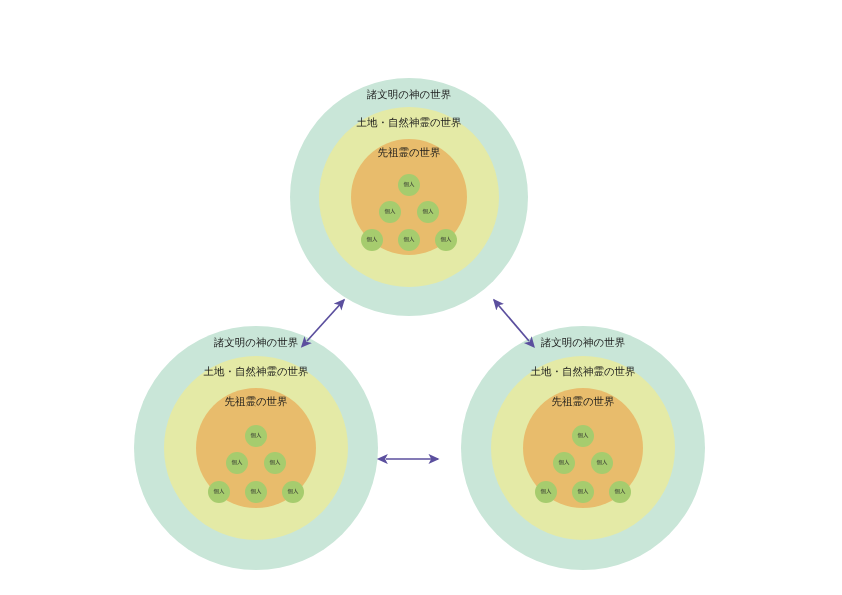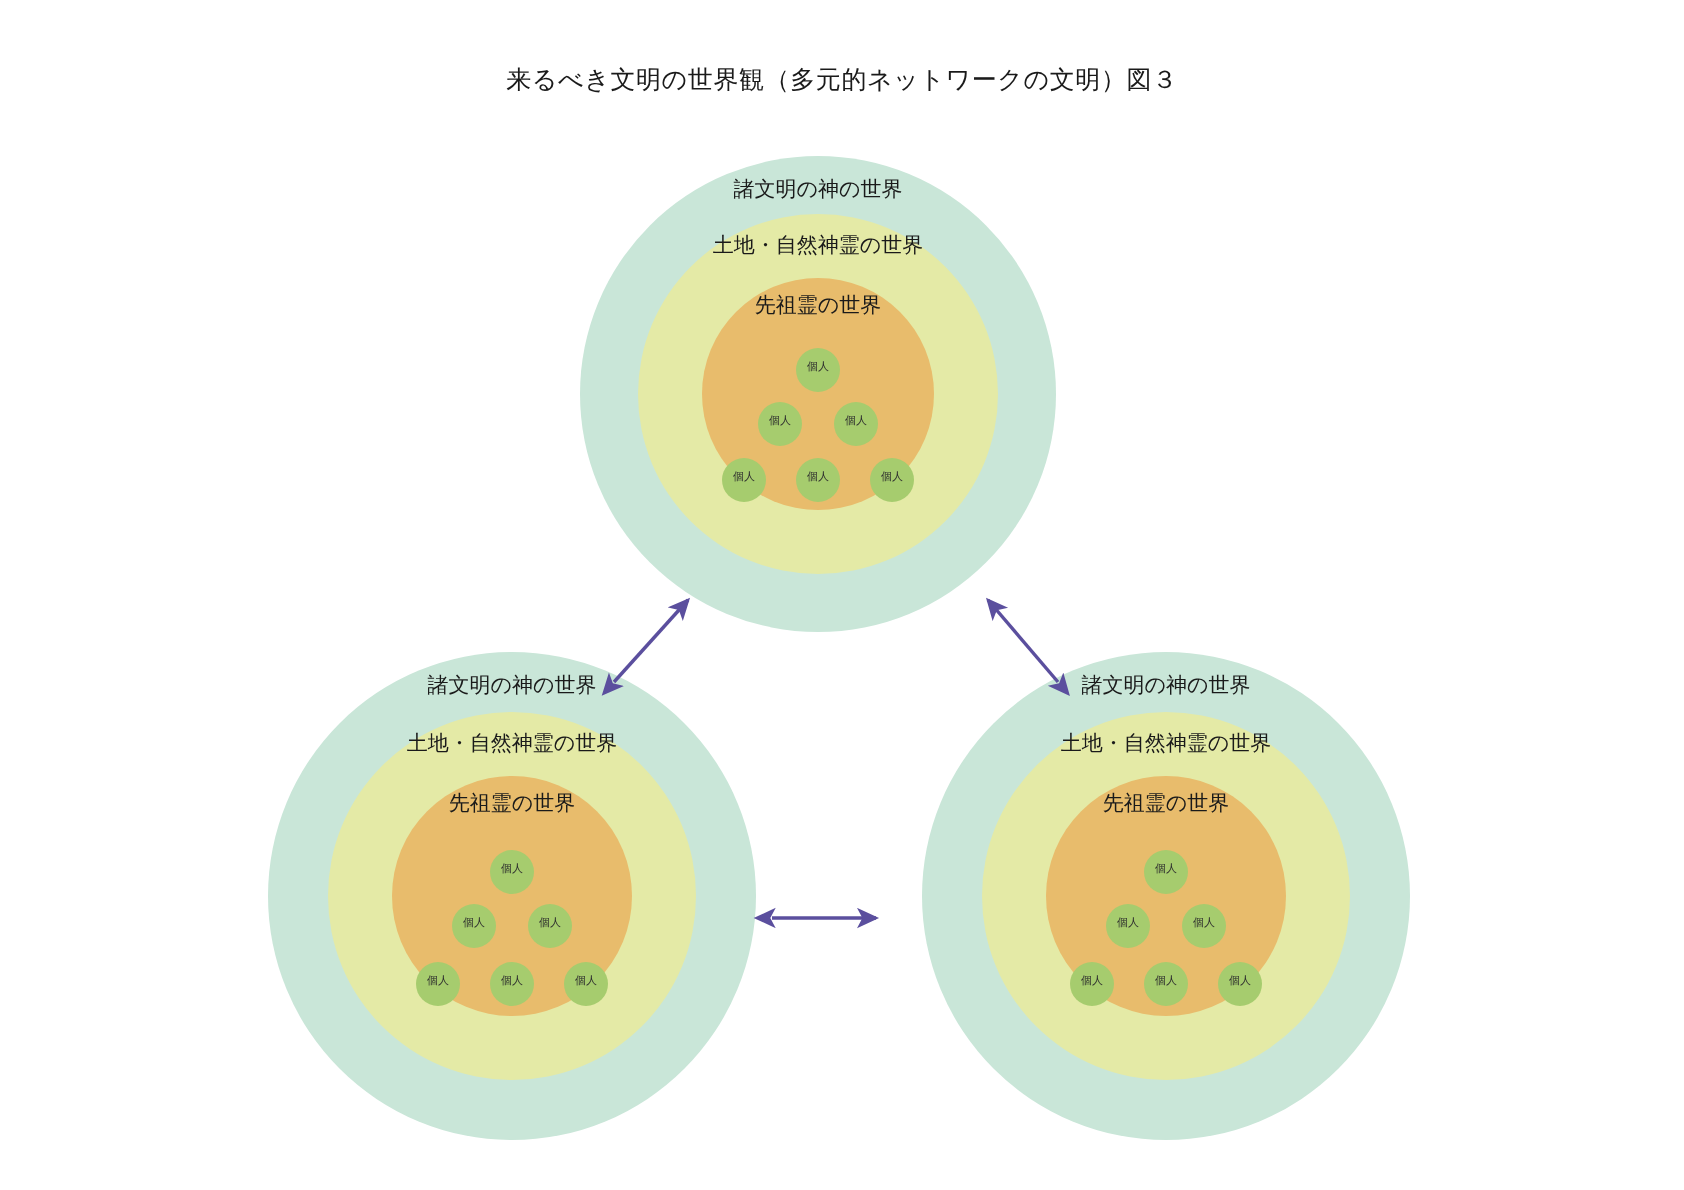--- a/index.html
+++ b/index.html
@@ -65,21 +65,20 @@
   .arrow-svg {
     position: absolute;
     overflow: visible;
   }
 </style>
 </head>
 <body>
 
 <div id="page">
 
-  <div id="title">来るべき文明の世界観（多元的ネットワークの文明）図３</div>
 
   <div id="cosmos-layer">
       <div class="cosmos" style="left: 290px; top: 78px; width: 238px; height: 238px;">
         <div class="ring ring-outer" style="width: 238px; height: 238px; background: rgb(201, 230, 216);"></div>
         <div class="ring ring-middle" style="width: 180px; height: 180px; background: rgb(228, 234, 166);"></div>
         <div class="ring ring-inner" style="width: 116px; height: 116px; background: rgb(232, 188, 108);"></div>
         <div class="ring-label" style="top: 10px; font-size: 10.5px; color: rgb(26, 26, 26);">諸文明の神の世界</div>
         <div class="ring-label" style="top: 38px; font-size: 10.5px; color: rgb(26, 26, 26);">土地・自然神霊の世界</div>
         <div class="ring-label" style="top: 68px; font-size: 10.5px; color: rgb(26, 26, 26);">先祖霊の世界</div>
         <div class="person" style="width: 22px; height: 22px; left: 108px; top: 96px; background: rgb(166, 204, 110); font-size: 5.5px;">個人</div>

